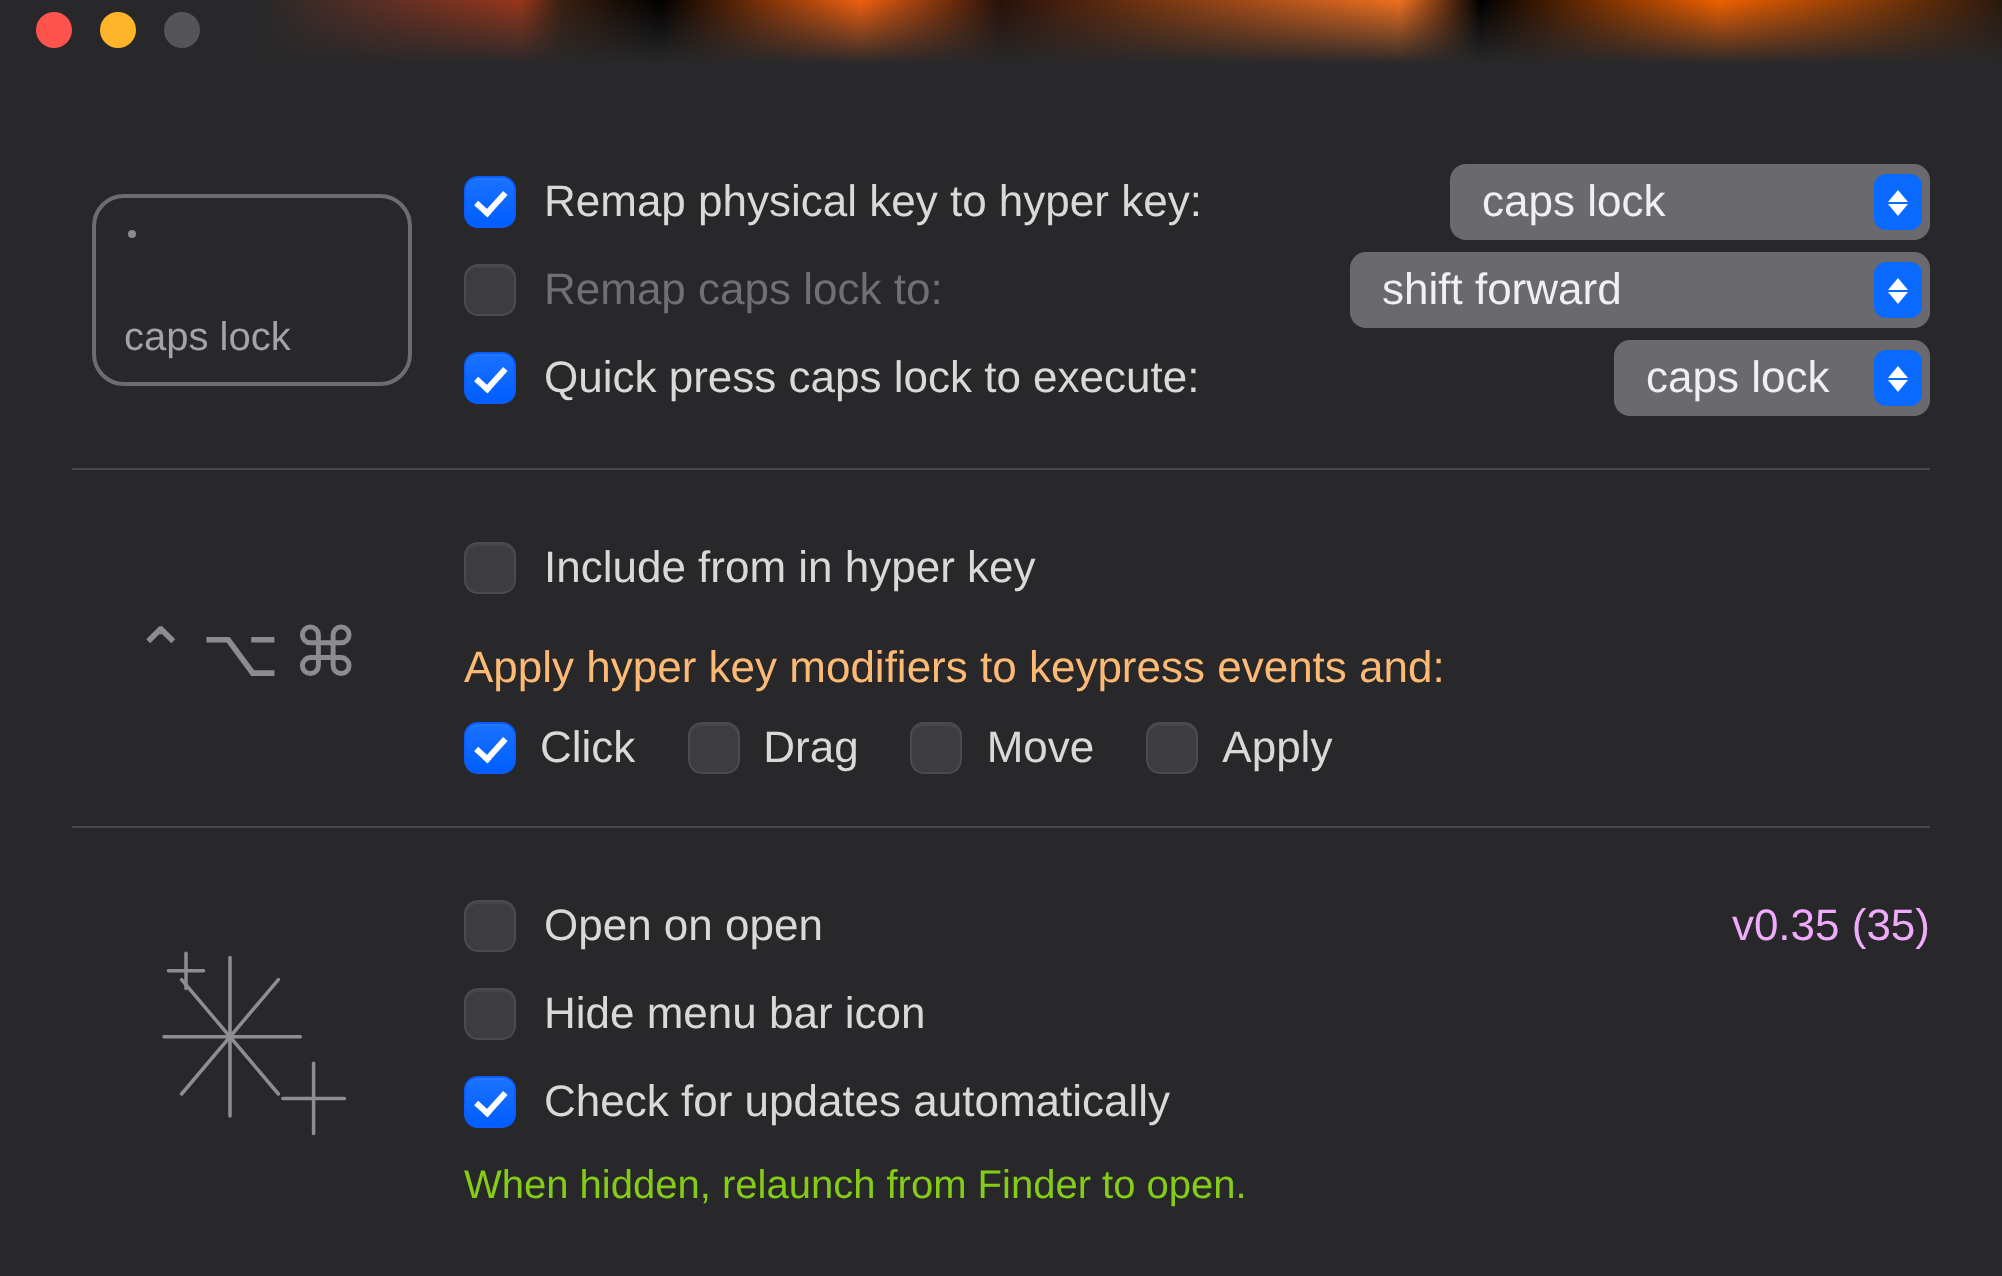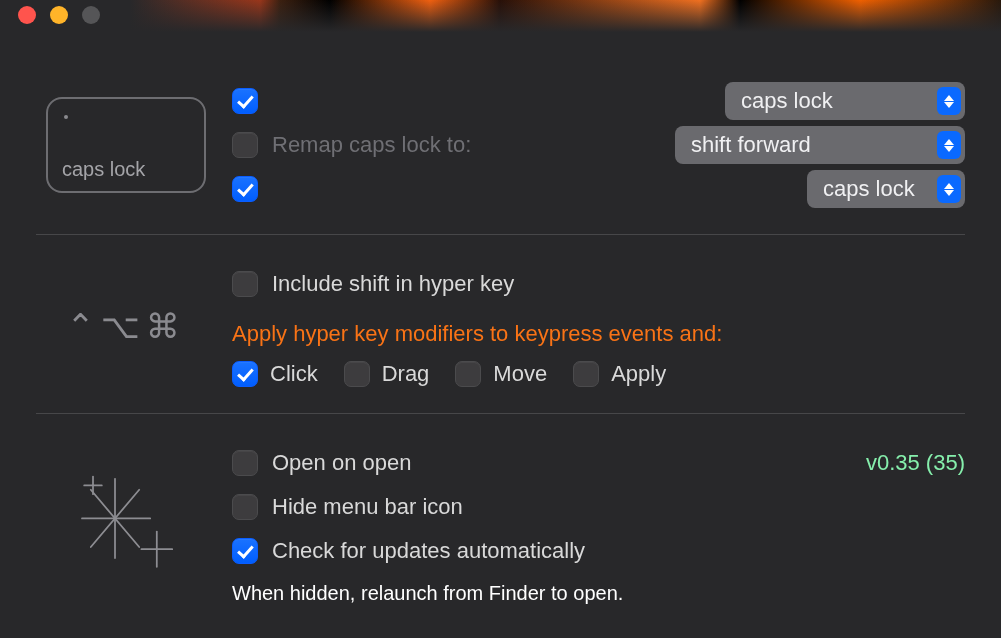--- a/index.html
+++ b/index.html
@@ -125,36 +125,36 @@
   }
   .arrow-up,.arrow-down{
     width:0;height:0;
     border-left:5px solid transparent;
     border-right:5px solid transparent;
   }
   .arrow-up{ border-bottom:6px solid #fff; }
   .arrow-down{ border-top:6px solid #fff; }
   .subheading{
     font-size:22px;
-    color:#f97316;
+    color:#fdba74;
     margin:12px 0 8px 0;
   }
   .inline-checks{
     display:flex;
     gap:26px;
     flex-wrap:wrap;
   }
   .inline-checks .pair{ display:flex; align-items:flex-end; gap:12px; }
   .hint {
-    color:#ffffff;
+    color:#84cc16;
     font-size:20px;
     margin-top:6px;
   }
   .version {
-    color:#86efac;
+    color:#f0abfc;
     font-size:22px;
     margin-left:auto;
     text-align:center;
   }
   .keycap {
     width:160px;
     height:96px;
     border:2px solid #6d6d71;
     border-radius:16px;
     position:relative;
@@ -197,20 +197,21 @@
 
   <div class="section">
     <div class="section-icon">
       <div class="keycap">
         <span class="keycap-label">caps lock</span>
       </div>
     </div>
     <div class="rows">
       <div class="row">
         <div class="checkbox checked"></div>
+        <span class="label">Remap physical key to hyper key:</span>
         <span class="spacer"></span>
         <div class="select" style="min-width:240px">
           <span class="sel-label">caps lock</span>
           <span class="spacer"></span>
           <span class="sel-arrows">
             <span class="arrow-up"></span>
               <span class="arrow-down"></span>
           </span>
         </div>
       </div>
@@ -222,41 +223,42 @@
           <span class="sel-label">shift forward</span>
           <span class="spacer"></span>
           <span class="sel-arrows">
             <span class="arrow-up"></span>
               <span class="arrow-down"></span>
           </span>
         </div>
       </div>
       <div class="row">
         <div class="checkbox checked"></div>
+        <span class="label">Quick press caps lock to execute:</span>
         <span class="spacer"></span>
         <div class="select" style="min-width:158px">
           <span class="sel-label">caps lock</span>
           <span class="spacer"></span>
           <span class="sel-arrows">
             <span class="arrow-up"></span>
               <span class="arrow-down"></span>
           </span>
         </div>
       </div>
     </div>
   </div>
 
   <div class="section">
     <div class="section-icon">
       <span class="mod-glyphs">⌃⌥⌘</span>
     </div>
     <div class="rows">
       <div class="row">
         <div class="checkbox"></div>
-        <span class="label">Include shift in hyper key</span>
+        <span class="label">Include from in hyper key</span>
       </div>
       <div class="subheading">Apply hyper key modifiers to keypress events and:</div>
       <div class="inline-checks">
         <div class="pair">
           <div class="checkbox checked"></div>
           <span>Click</span>
         </div>
         <div class="pair">
           <div class="checkbox"></div>
           <span>Drag</span>

